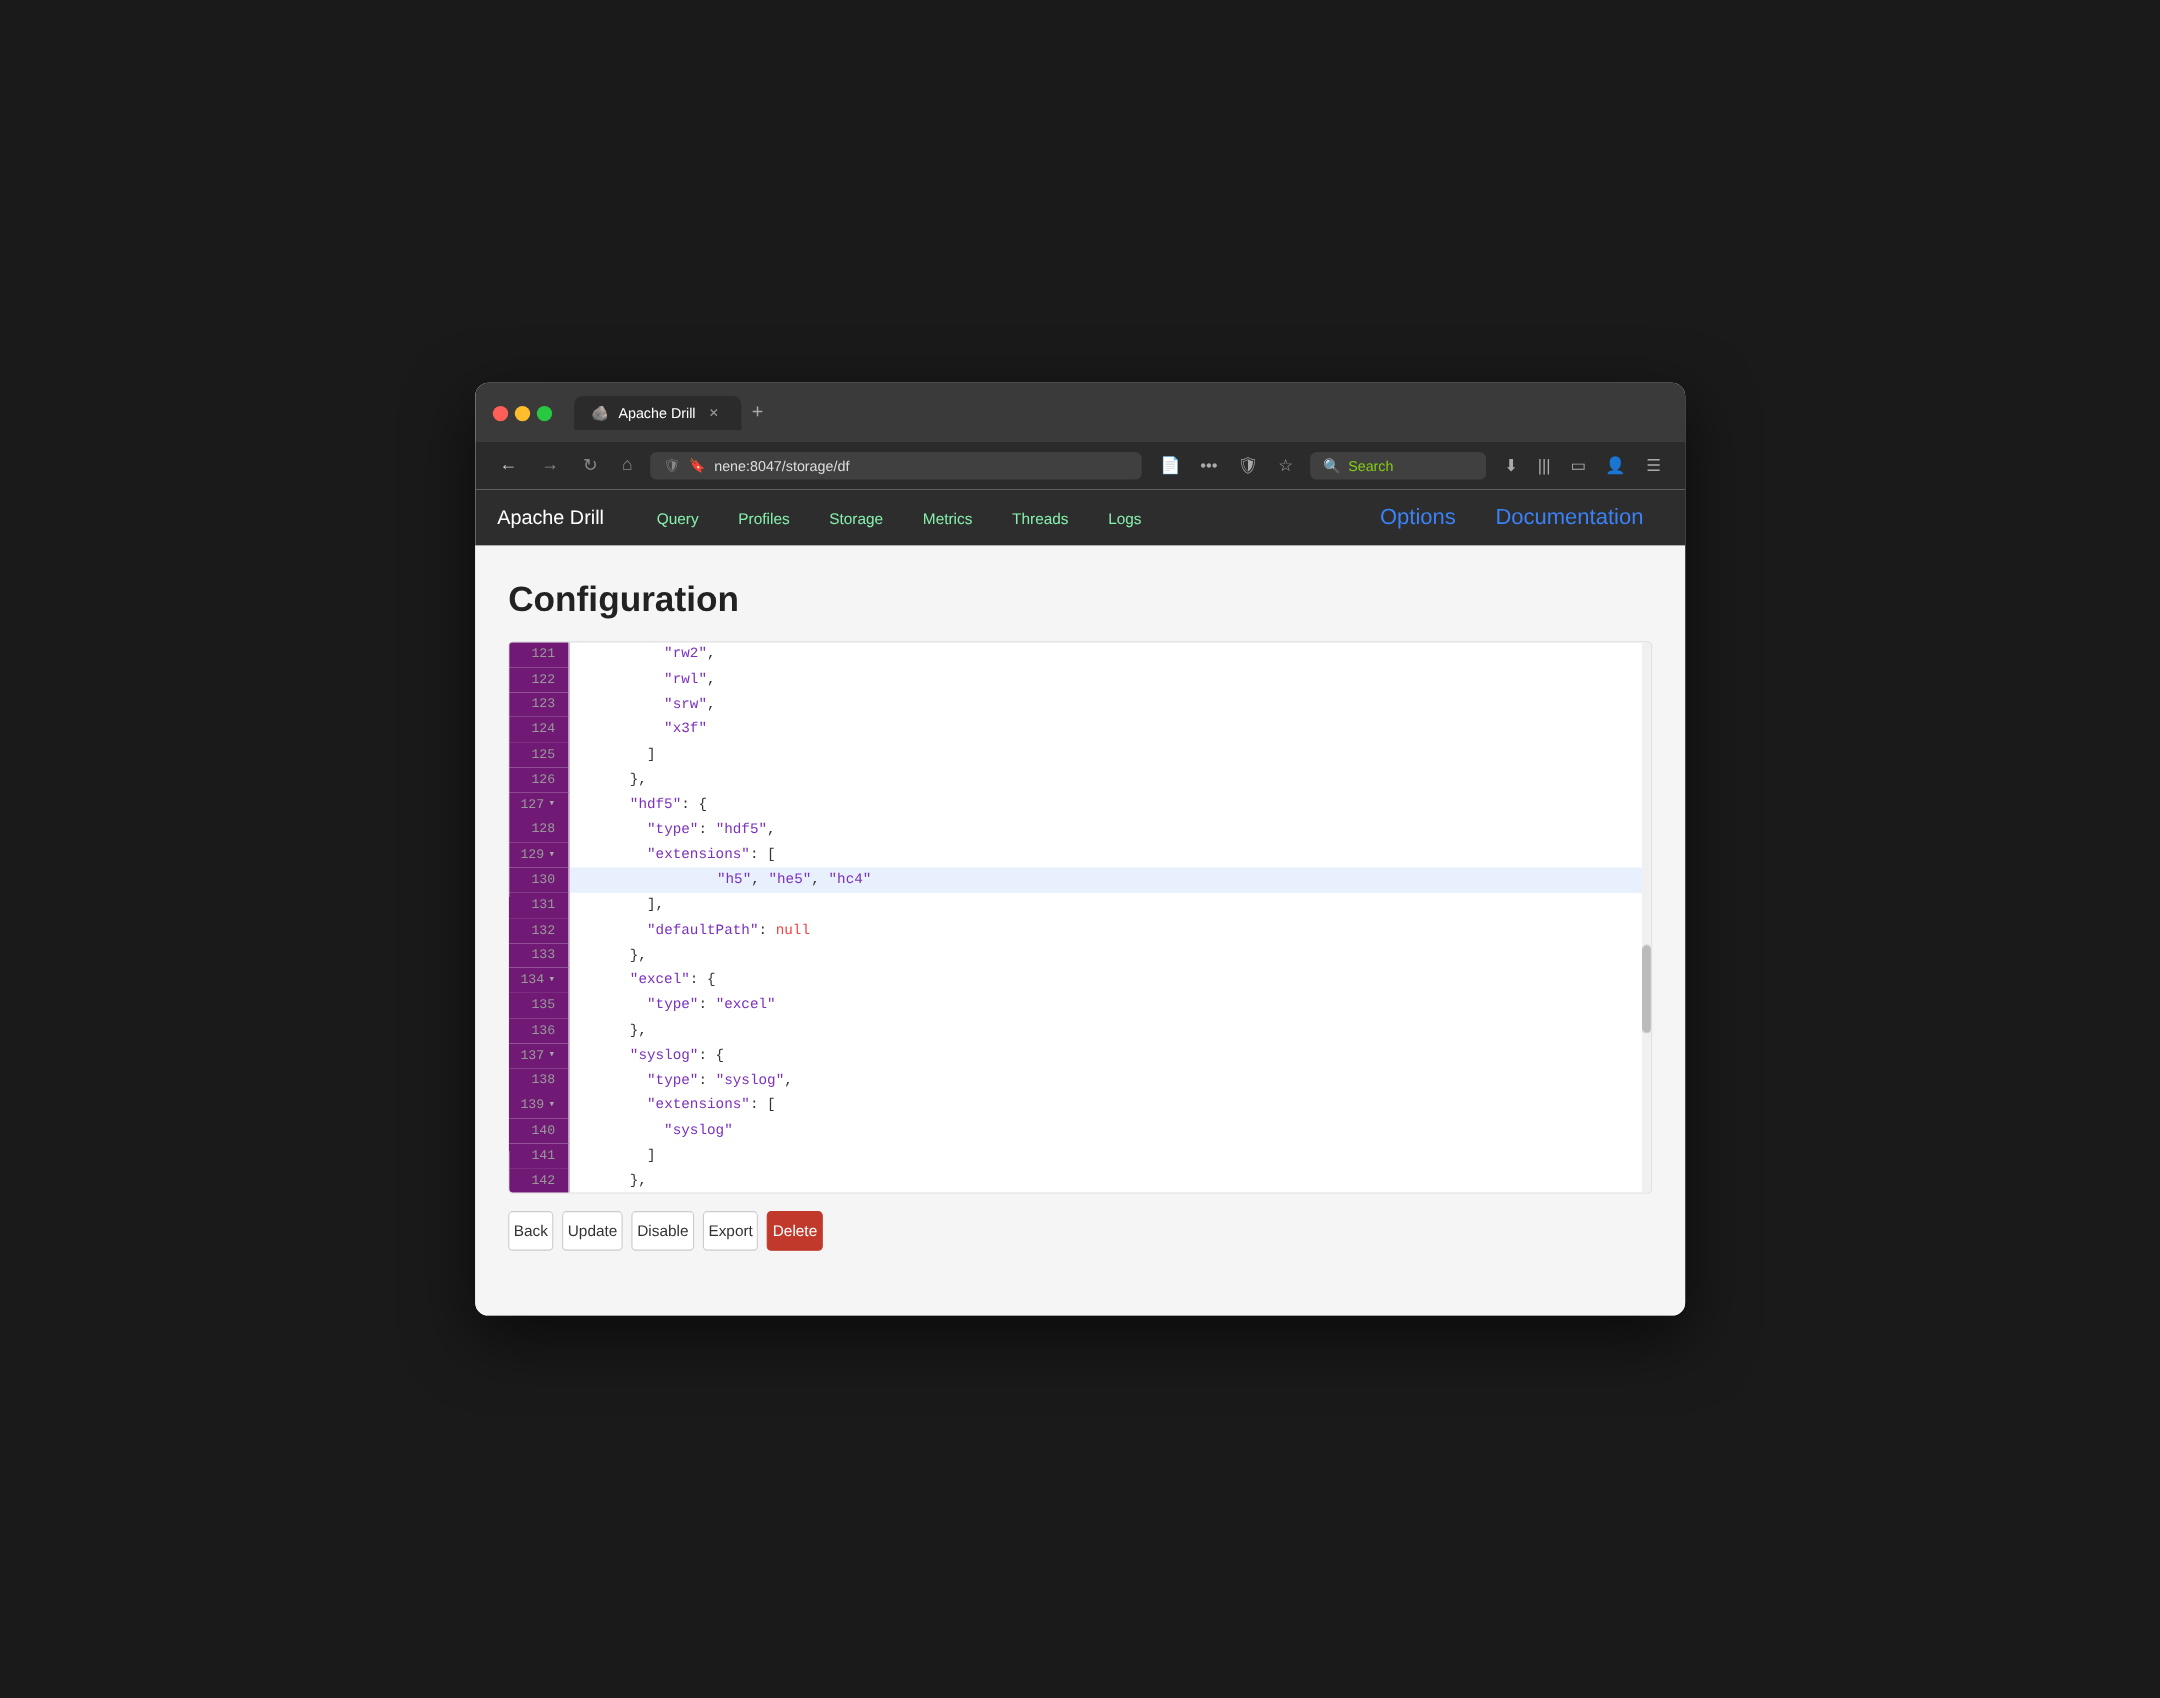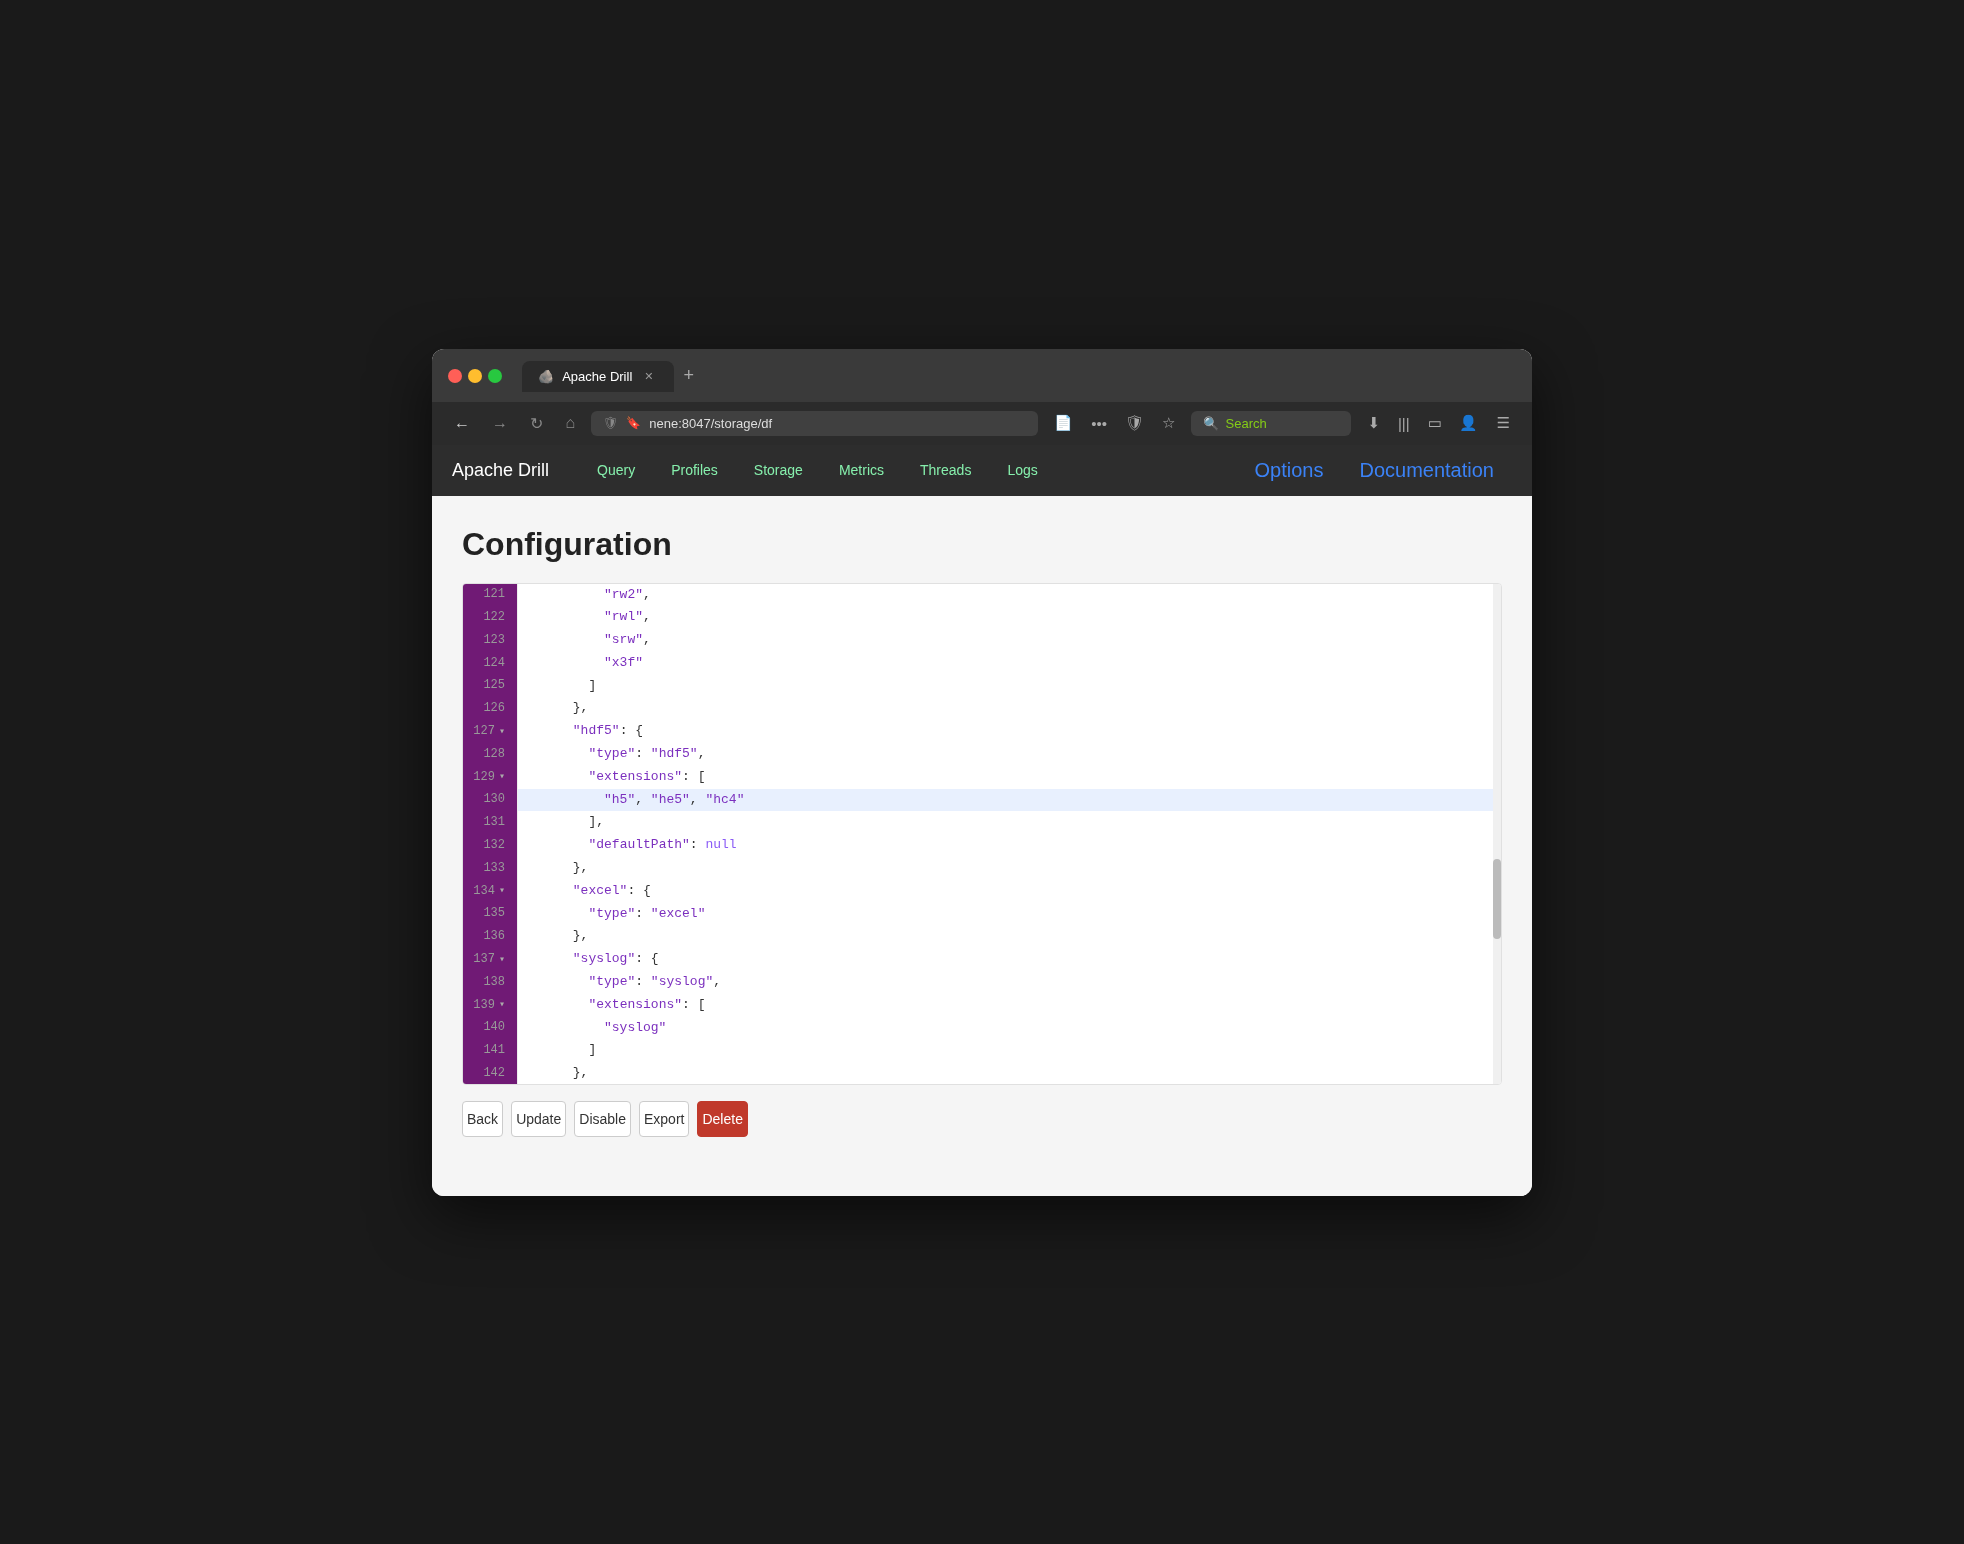--- a/index.html
+++ b/index.html
@@ -254,20 +254,21 @@
       height: 80px;
     }
 
     .code-row {
       display: flex;
       align-items: stretch;
     }
 
     .code-row.highlighted {
       background: #e8f0fe;
+      gap: 48px;
     }
 
     .line-number {
       color: #999;
       text-align: right;
       padding: 1px 12px 1px 8px;
       min-width: 55px;
       background: #701a75;
       border-right: 1px solid #eee;
       user-select: none;
@@ -288,21 +289,21 @@
 
     .code-line {
       padding: 1px 8px;
       white-space: pre;
       line-height: 1.6;
       flex: 1;
       color: #333;
     }
 
     .str { color: #7b2fbe; }
-    .val-null { color: #8b5cf6; }
+    .val-null { color: #ef4444; }
 
     
     .action-bar {
       padding: 16px 0 8px;
       display: flex;
       gap: 8px;
       align-items: center;
     }
 
     .btn {

